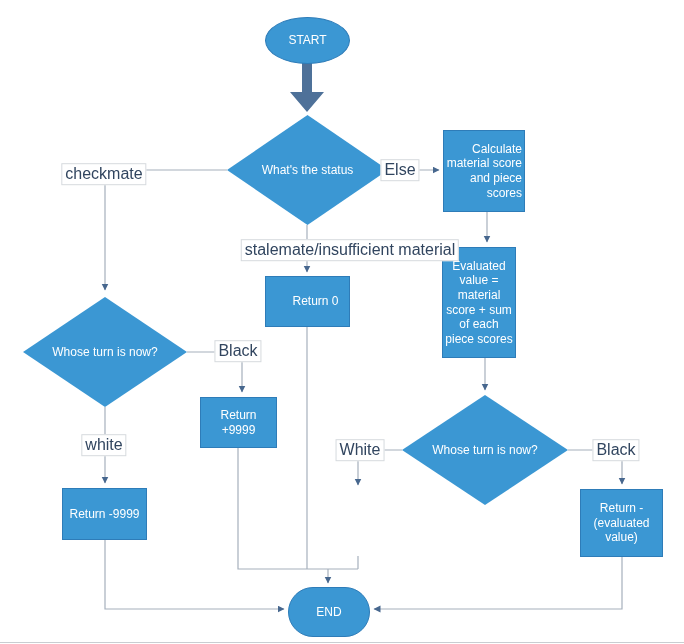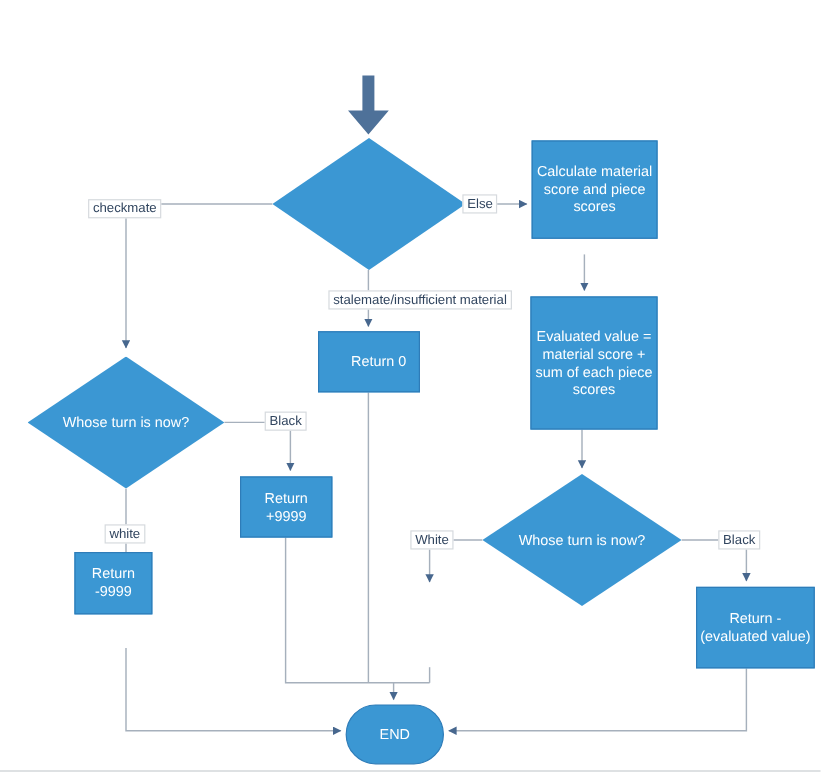--- a/index.html
+++ b/index.html
@@ -30,34 +30,34 @@
   .node .node-label{position:relative;z-index:3;padding:2px;}
   .rect{background:var(--node-fill);border:1px solid var(--node-border);box-sizing:border-box;}
   .ellipse{background:var(--node-fill);border:1px solid var(--node-border);border-radius:50%;box-sizing:border-box;}
   .stadium{background:var(--node-fill);border:1px solid var(--node-border);border-radius:25px;box-sizing:border-box;}
   .diamond-fill{position:absolute;inset:0;background:var(--node-fill);
         clip-path:polygon(50% 0,100% 50%,50% 100%,0 50%);}
 
   
   .n-start{left:265px;top:17px;width:85px;height:47px;}
   .n-status{left:227px;top:115px;width:161px;height:110px;}
-  .n-calc{left:443px;top:117px;width:105px;height:82px;}
-  .n-eval{left:442px;top:247px;width:106px;height:111px;align-items:center;}
+  .n-calc{left:443px;top:130px;width:82px;height:82px;text-align:right;}
+  .n-eval{left:442px;top:247px;width:74px;height:111px;align-items:center;}
   .n-ret0{left:265px;top:276px;width:85px;height:51px;padding-left:16px;}
   .n-turn-l{left:23px;top:297px;width:164px;height:110px;}
   .n-p9999{left:200px;top:397px;width:77px;height:51px;}
-  .n-m9999{left:62px;top:460px;width:65px;height:52px;}
+  .n-m9999{left:62px;top:488px;width:85px;height:52px;}
   .n-turn-r{left:402px;top:395px;width:166px;height:110px;}
   .n-retev{left:316px;top:490px;width:84px;height:66px;}
-  .n-retnev{left:580px;top:489px;width:99px;height:68px;}
+  .n-retnev{left:580px;top:489px;width:83px;height:68px;}
   .n-end{left:288px;top:587px;width:82px;height:50px;align-items:center;}
 
   .edge-label{position:absolute;z-index:4;transform:translate(-50%,-50%);
       background:var(--label-bg);border:1px solid var(--label-border);
-      color:var(--label-text);font-size:11px;line-height:1.1;padding:1px 3px;white-space:nowrap;text-align:right;}
+      color:var(--label-text);font-size:16px;line-height:1.1;padding:1px 3px;white-space:nowrap;text-align:right;}
   .l-checkmate{left:104px;top:174px;}
   .l-else{left:400px;top:170px;}
   .l-stalemate{left:307px;top:250px;margin-left:43px;}
   .l-black-left{left:238px;top:351px;}
   .l-white-left{left:104px;top:445px;}
   .l-white-right{left:360px;top:450px;}
   .l-black-right{left:616px;top:450px;}
 
   .bottom-rule{position:absolute;left:0;right:0;bottom:1px;height:1px;background:var(--rule);z-index:5;}
 </style>
@@ -96,23 +96,27 @@
     <path class="edge" d="M238,448 L238,569 L358,569"></path>
     <path class="edge" d="M307,327 L307,569"></path>
     <path class="edge" d="M358,556 L358,569"></path>
     <path class="edge" marker-end="url(#arr)" d="M328,569 L328,583"></path>
 
     <path class="edge" marker-end="url(#arr)" d="M105,540 L105,609 L284,609"></path>
 
     <path class="edge" marker-end="url(#arr)" d="M622,557 L622,609 L374,609"></path>
   </svg>
 
+  <div class="node ellipse n-start">
+    <span class="node-label">START</span>
+  </div>
 
   <div class="node n-status">
     <div class="diamond-fill"></div>
+    <span class="node-label">What's the status</span>
   </div>
 
   <div class="node rect n-calc">
     <span class="node-label">Calculate material score and piece scores</span>
   </div>
 
   <div class="node rect n-eval">
     <span class="node-label">Evaluated value = material score + sum of each piece scores</span>
   </div>
 

